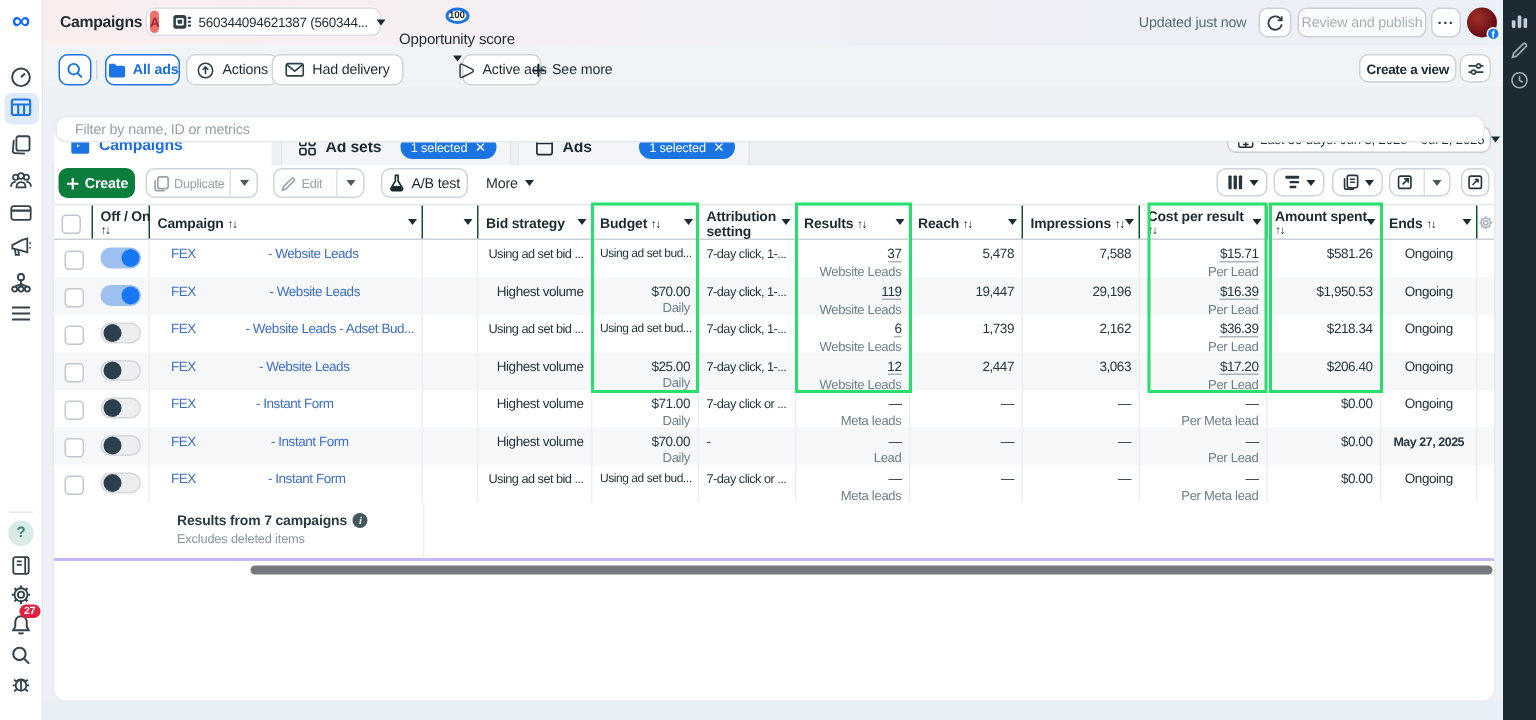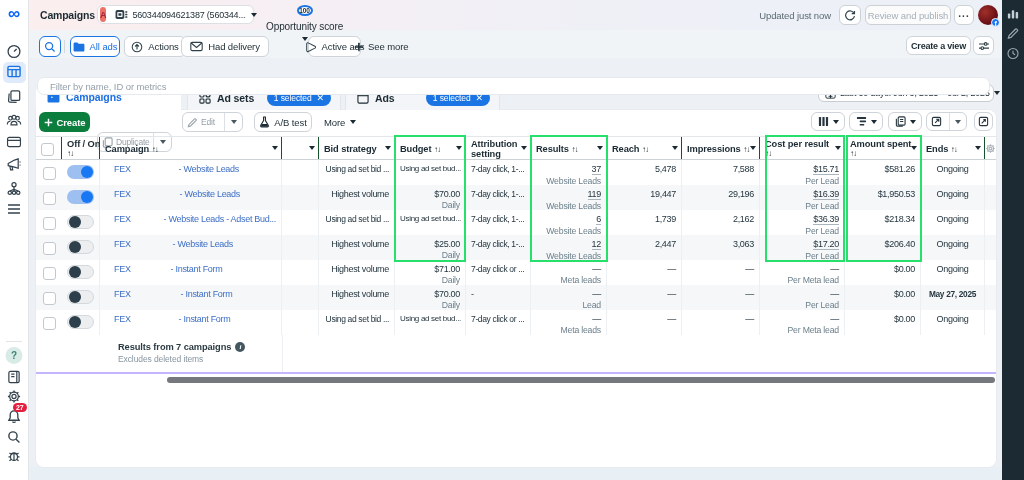--- a/index.html
+++ b/index.html
@@ -35,21 +35,21 @@
   .review-btn { right:51px; width:86px; font-size:9.5px; color:#a5b0b8; background:#fbfbfc; white-space:nowrap; }
   .dots-btn { right:28px; width:20px; font-weight:bold; letter-spacing:1px; font-size:10px; padding-bottom:4px;}
   .avatar { position:absolute; right:4px; top:5px; width:20px; height:20px; border-radius:50%; background:radial-gradient(circle at 35% 35%, #a03028 0%, #6d1118 60%, #45080e 100%); }
   .avatar .fb { position:absolute; right:-2px; bottom:-2px; width:9px; height:9px; background:#1877f2; border-radius:50%; color:#fff; font-size:7px; font-weight:bold; text-align:center; line-height:9px; border:1px solid #fff; }
 
   
   .quickbar { position:absolute; left:29px; top:30px; width:973px; height:28px; background:#f1f4f7; z-index:9; }
   .qb-btn { position:absolute; top:6px; height:21px; background:#fff; border:1px solid #ced4d9; border-radius:6px; display:flex; align-items:center; justify-content:center; gap:5px; font-size:9.5px; color:#1c2b33; white-space:nowrap; }
   .qb-search { left:10px; width:22px; border-color:#1b74e4; color:#1b74e4; }
   .qb-divider { position:absolute; left:35px; top:10px; height:13px; border-left:1px solid #d3d8dd; }
-  .qb-allads { left:41px; width:50px; border-color:#1b74e4; color:#1b6fe0; font-weight:normal; }
+  .qb-allads { left:41px; width:50px; border-color:#1b74e4; color:#1b6fe0; font-weight:bold;justify-content:flex-end; }
   .qb-actions { left:95px; width:62px; }
   .qb-had { left:152px; width:88px; }
   .qb-active { left:236px; width:53px;margin-left:43px; }
   .see-more { position:absolute; left:325px; top:6px; height:21px; display:flex; align-items:center; gap:4px; font-size:9.5px; color:#1c2b33; }
   .create-view { position:absolute; right:31px; top:6px; width:65px; height:19px; background:#fff; border:1px solid #ced4d9; border-radius:6px; display:flex; align-items:center; justify-content:center; font-size:9px; font-weight:bold; color:#1c2b33; letter-spacing:-0.2px;}
   .sliders-btn { position:absolute; right:8px; top:6px; width:21px; height:19px; background:#fff; border:1px solid #ced4d9; border-radius:6px; display:flex; align-items:center; justify-content:center; color:#2f4049; }
 
   
   .filter-input { position:absolute; left:37px; top:77px; width:953px; height:18px; background:#fff; border:1px solid #e6eaee; border-radius:7px; display:flex; align-items:center; padding:0 12px; color:#96a1aa; font-size:9.5px; z-index:9; }
 
@@ -68,21 +68,21 @@
   
   .panel { position:absolute; left:36px; top:110px; width:960px; height:357px; background:#fff; border-radius:0 8px 8px 8px; z-index:7; box-shadow:0 0 0 1px #e8ebee; }
 
   
   .ptoolbar { position:absolute; left:0; top:0; width:100%; height:26px; background:#fff; border-radius:0 8px 0 0; }
   .pt-btn { position:absolute; top:2px; height:20px; border-radius:6px; display:flex; align-items:center; font-size:9.5px; }
   .btn-create { left:3px; width:51px; background:#0b7e3e; color:#fff; font-weight:bold; justify-content:center; gap:4px; }
   .split { border:1px solid #ced4d9; background:#fff; color:#97a1a9; }
   .split .seg { display:flex; align-items:center; gap:3px; padding:0 4px; height:100%; flex:1; min-width:0; font-size:8.5px; letter-spacing:-0.2px; }
   .split .seg.carret { border-left:1px solid #dde1e5; padding:0; flex:0 0 18px; justify-content:center; }
-  .btn-dup { left:61px; width:75px; overflow:hidden;margin-top:20px; }
+  .btn-dup { left:61px; width:75px; overflow:hidden; }
   .btn-edit { left:146px; width:61px; overflow:hidden; }
   .btn-ab { left:218px; width:58px; border:1px solid #ced4d9; background:#fff; color:#1c2b33; gap:4px; justify-content:center; }
   .btn-more { left:282px; color:#1c2b33; gap:5px; padding:0 6px; font-weight:normal;}
   .icon-btn { position:absolute; top:2px; height:19px; background:#fff; border:1px solid #ced4d9; border-radius:6px; display:flex; align-items:center; justify-content:center; color:#27353e; gap:4px; }
   .ib-columns { left:775px; width:34px; }
   .ib-breakdown { left:813px; width:34px; }
   .ib-reports { left:852px; width:34px; }
   .ib-export { left:890px; width:41px; padding:0; }
   .ib-export .seg { display:flex; align-items:center; justify-content:center; height:100%; width:21px; }
   .ib-export .seg.carret { border-left:1px solid #dde1e5; width:19px; }

